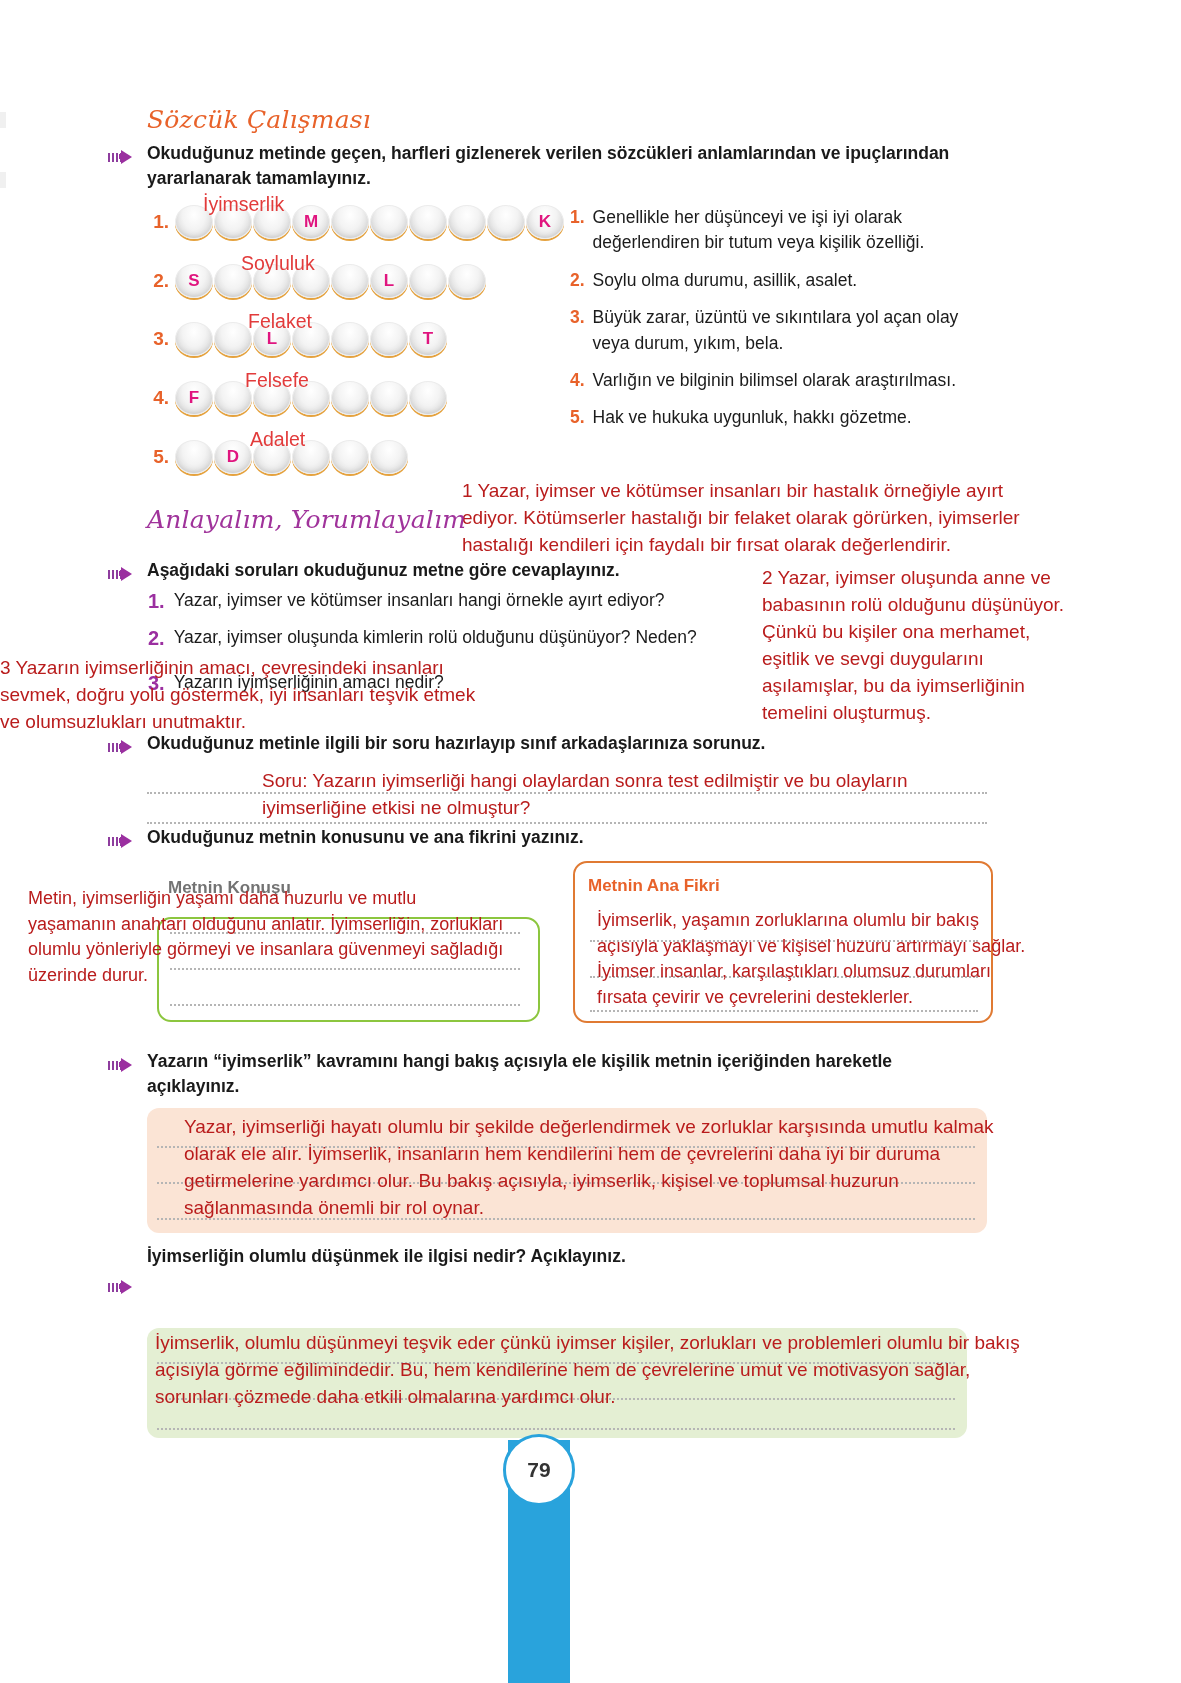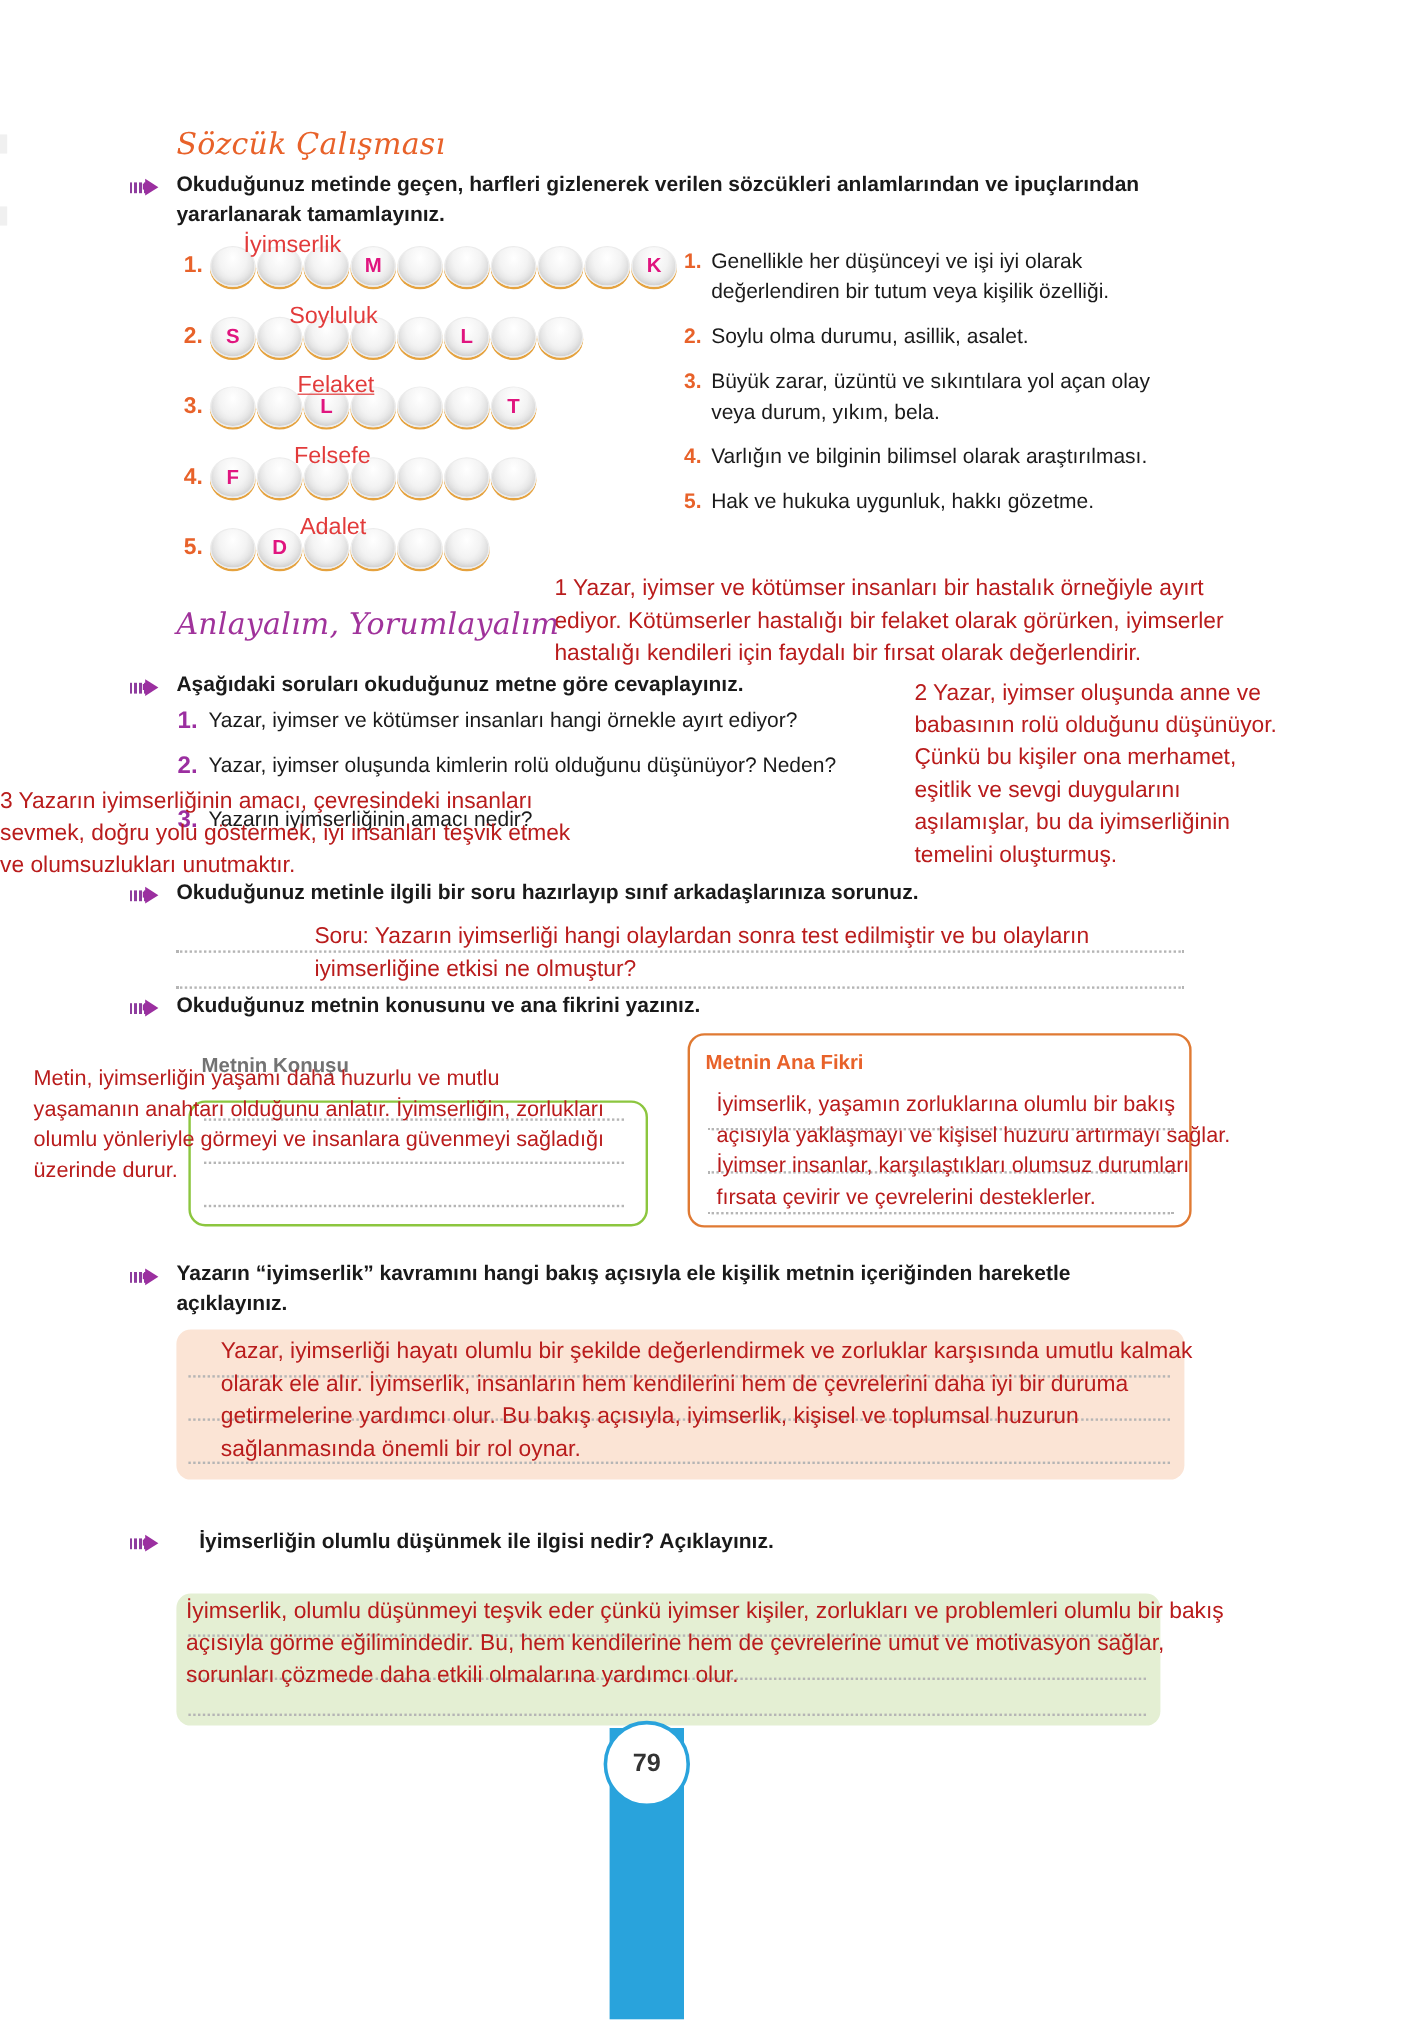--- a/index.html
+++ b/index.html
@@ -203,21 +203,21 @@
   <div class="beads">
     <div class="bead"></div>
     <div class="bead"></div>
     <div class="bead">L</div>
     <div class="bead"></div>
     <div class="bead"></div>
     <div class="bead"></div>
     <div class="bead">T</div>
   </div>
 </div>
-<div class="word-answer" style="left:248px; top:310px;text-decoration:underline;">Felaket</div>
+<div class="word-answer" style="left:248px; top:310px;">Felaket</div>
 
 <div class="puzzle-row" style="left:145px; top:381px;">
   <div class="row-num">4.</div>
   <div class="beads">
     <div class="bead">F</div>
     <div class="bead"></div>
     <div class="bead"></div>
     <div class="bead"></div>
     <div class="bead"></div>
     <div class="bead"></div>
@@ -333,21 +333,21 @@
 <div class="dots" style="left:157px; top:1146px; width:818px;"></div>
 <div class="dots" style="left:157px; top:1182px; width:818px;"></div>
 <div class="dots" style="left:157px; top:1218px; width:818px;"></div>
 <div class="hand" style="left:144px; top:1114px; width:835px;margin-left:40px;">Yazar, iyimserliği hayatı olumlu bir şekilde değerlendirmek ve zorluklar karşısında umutlu kalmak olarak ele alır. İyimserlik, insanların hem kendilerini hem de çevrelerini daha iyi bir duruma getirmelerine yardımcı olur. Bu bakış açısıyla, iyimserlik, kişisel ve toplumsal huzurun sağlanmasında önemli bir rol oynar.</div>
 
 <div class="abs" style="left:108px; top:1277px;">
   <span class="arrow-marker">
     <span class="bars"></span><span class="stem"></span><span class="head"></span>
   </span>
 </div>
-<div class="abs q-bold" style="left:147px; top:1272px; width:800px;margin-left:19px;">İyimserliğin olumlu düşünmek ile ilgisi nedir? Açıklayınız.</div>
+<div class="abs q-bold" style="left:147px; top:1244px; width:800px;">İyimserliğin olumlu düşünmek ile ilgisi nedir? Açıklayınız.</div>
 
 <div class="fill-box fill-green" style="left:147px; top:1328px; width:820px; height:110px;"></div>
 <div class="dots" style="left:157px; top:1362px; width:798px;"></div>
 <div class="dots" style="left:157px; top:1398px; width:798px;"></div>
 <div class="dots" style="left:157px; top:1428px; width:798px;"></div>
 <div class="hand" style="left:155px; top:1330px; width:890px;">İyimserlik, olumlu düşünmeyi teşvik eder çünkü iyimser kişiler, zorlukları ve problemleri olumlu bir bakış açısıyla görme eğilimindedir. Bu, hem kendilerine hem de çevrelerine umut ve motivasyon sağlar, sorunları çözmede daha etkili olmalarına yardımcı olur.</div>
 
 <div class="footer-tab"></div>
 <div class="footer-circle">79</div>
 

